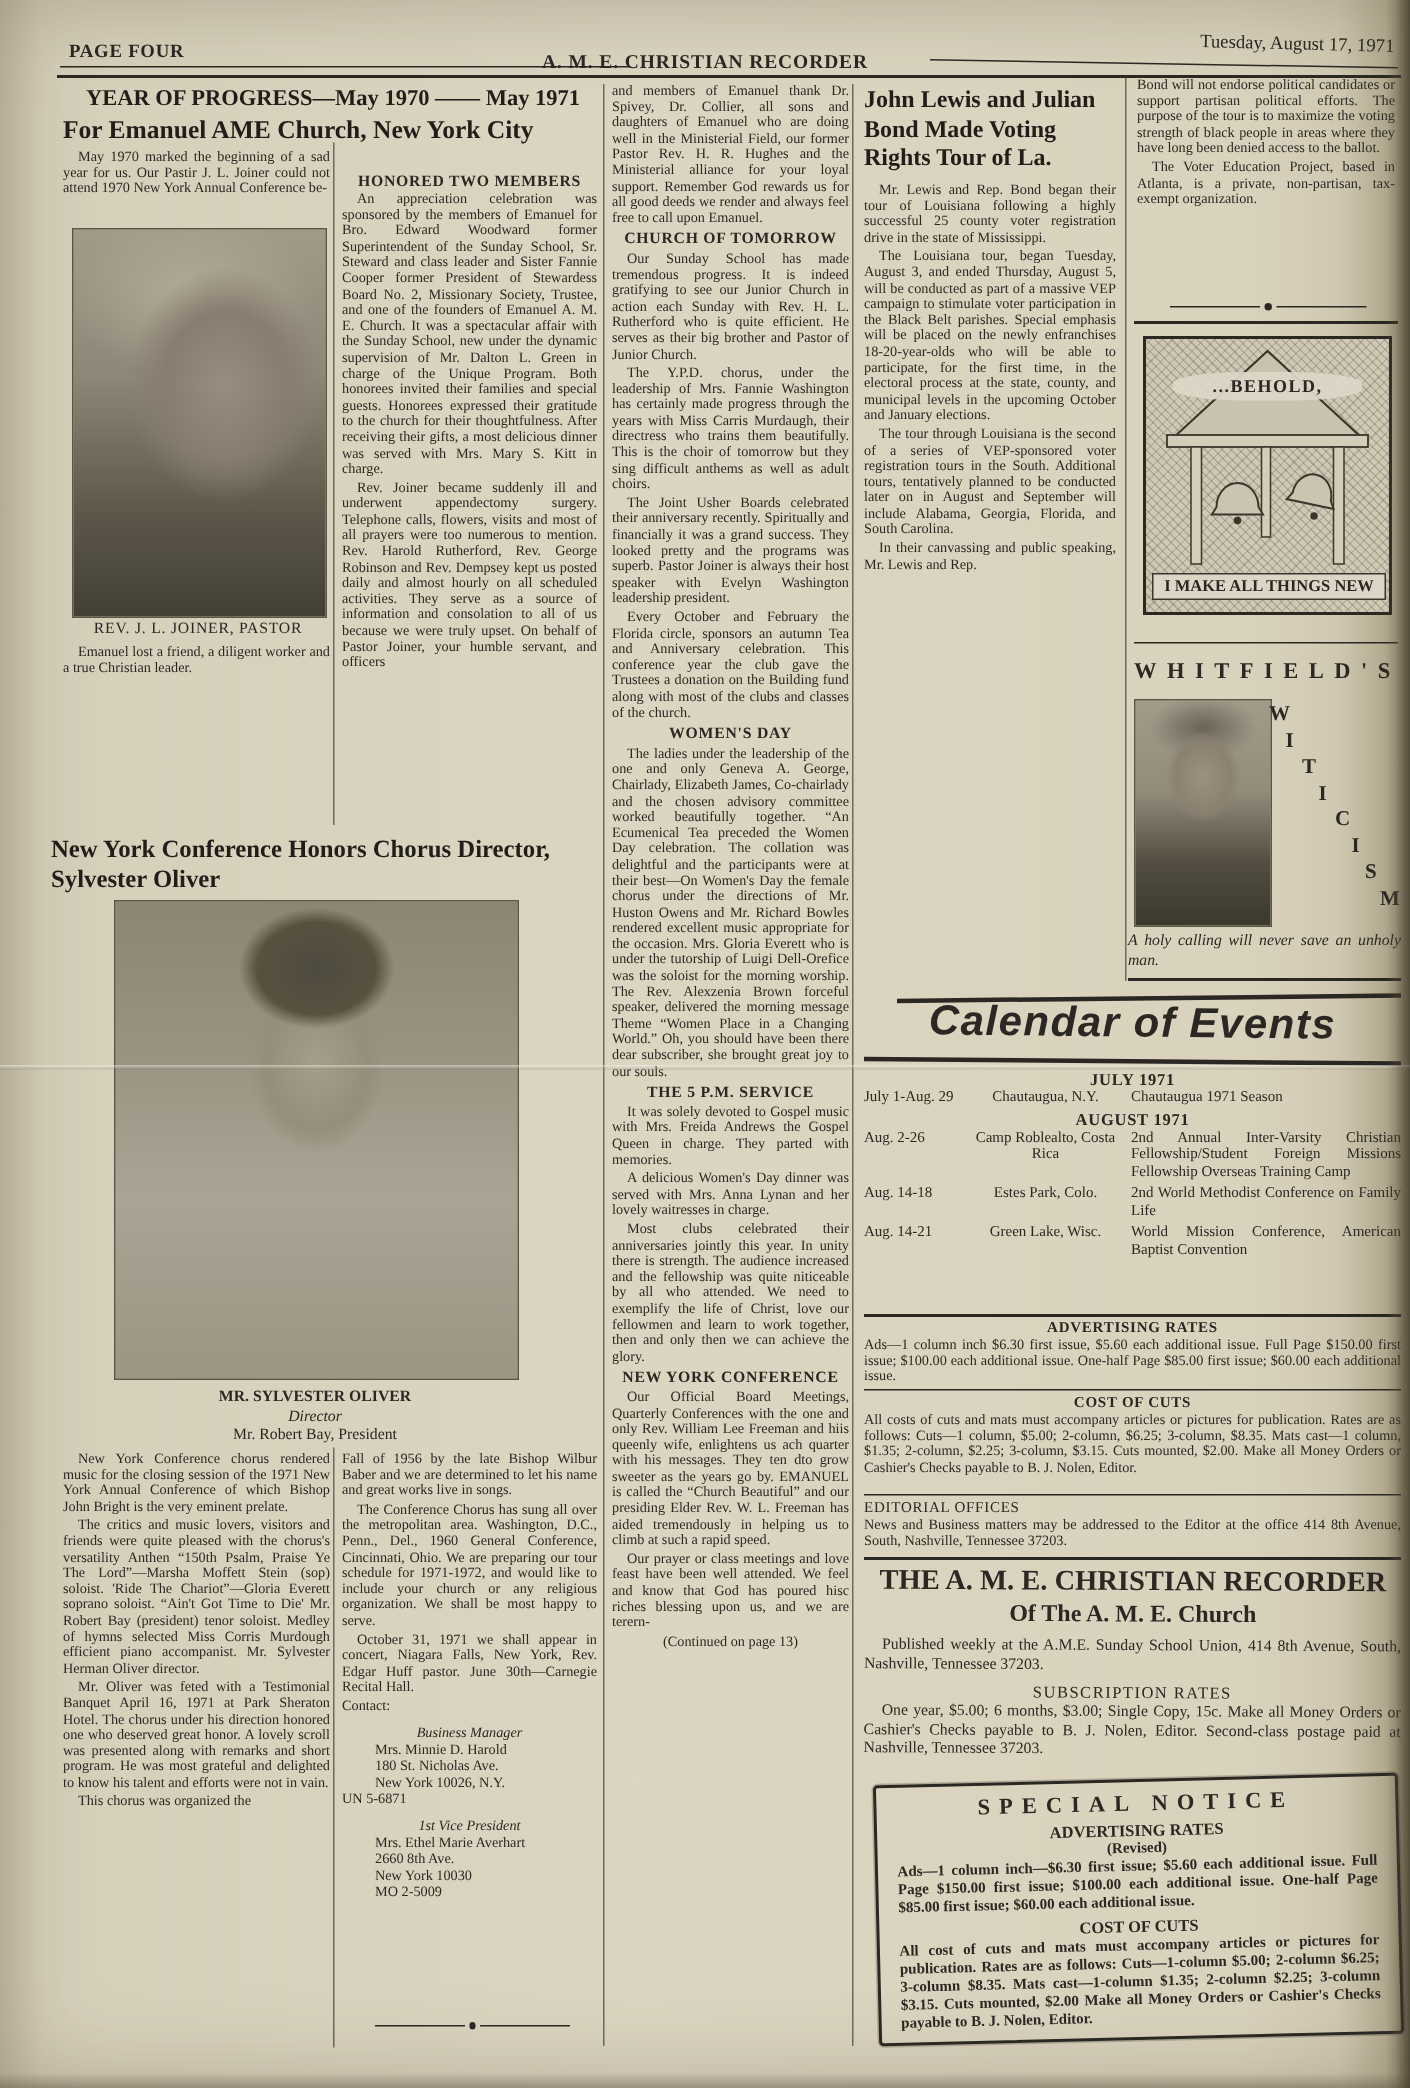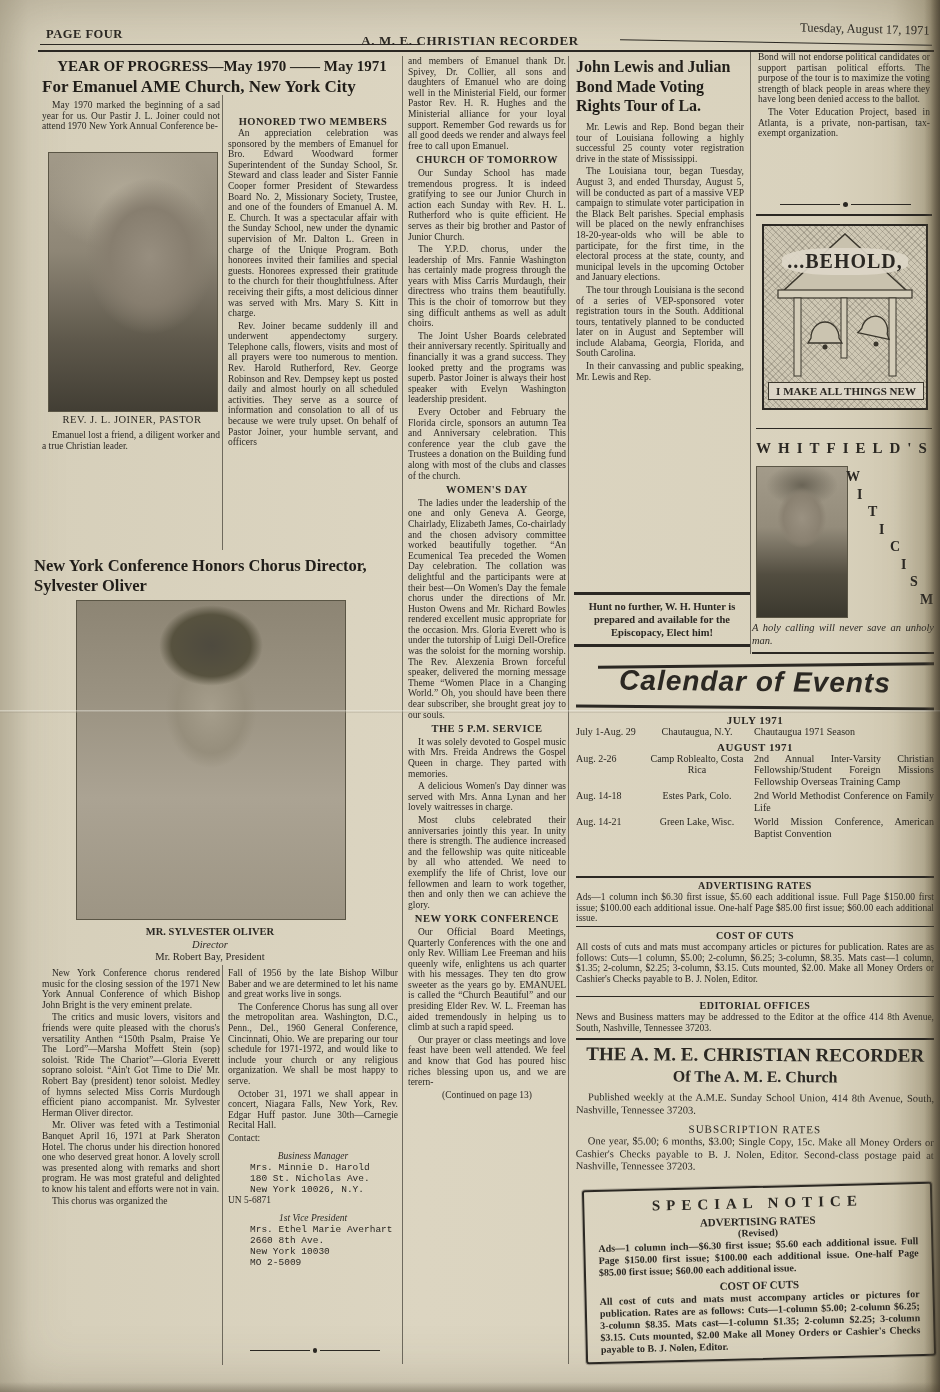--- a/index.html
+++ b/index.html
@@ -31,21 +31,21 @@
   .wit span:nth-child(6){margin-left:55px;}
   .wit span:nth-child(7){margin-left:64px;}
   .wit span:nth-child(8){margin-left:74px;}
   .cal-row{display:grid;grid-template-columns:64px 102px 1fr;column-gap:6px;font-size:10px;line-height:11.5px;margin-bottom:3px;}
   .cal-row .loc{text-align:center;}
   .cal-row .desc{text-align:justify;}
   .special-box{border:2.5px solid #2b2823;border-radius:3px;padding:7px 13px 6px;transform:rotate(-1.4deg);
     box-shadow:0 0 0 1px rgba(43,40,35,.25);}
   .contact-block{font-size:9.5px;line-height:11px;}
   .contact-block .ct{font-style:italic;text-align:center;margin-top:7px;}
-  .contact-block .cl{margin-left:22px;font-family:Liberation Mono, monospace;}
+  .contact-block .cl{margin-left:22px;}
 </style>
 </head>
 <body>
 
 <div class="page">
 
   <div class="abs" style="left:46px;top:27px;font-size:12.5px;font-weight:bold;letter-spacing:.5px;">PAGE FOUR</div>
   <div class="abs" style="left:0;top:33px;width:940px;text-align:center;font-size:13px;font-weight:bold;letter-spacing:.6px;">A. M. E. CHRISTIAN RECORDER</div>
   <div class="abs" style="right:10px;top:22px;font-size:12.5px;transform:rotate(1.4deg);">Tuesday, August 17, 1971</div>
   <div class="abs rule" style="left:40px;top:44px;width:380px;"></div>
@@ -105,23 +105,20 @@
     <div>Bond Made Voting</div>
     <div>Rights Tour of La.</div>
   </div>
   <div class="abs body-text" style="left:576px;top:122px;width:168px;height:462px;overflow:hidden;">
     <p class="para">Mr. Lewis and Rep. Bond began their tour of Louisiana following a highly successful 25 county voter registration drive in the state of Mississippi.</p>
     <p class="para">The Louisiana tour, began Tuesday, August 3, and ended Thursday, August 5, will be conducted as part of a massive VEP campaign to stimulate voter participation in the Black Belt parishes. Special emphasis will be placed on the newly enfranchises 18-20-year-olds who will be able to participate, for the first time, in the electoral process at the state, county, and municipal levels in the upcoming October and January elections.</p>
     <p class="para">The tour through Louisiana is the second of a series of VEP-sponsored voter registration tours in the South. Additional tours, tentatively planned to be conducted later on in August and September will include Alabama, Georgia, Florida, and South Carolina.</p>
     <p class="para">In their canvassing and public speaking, Mr. Lewis and Rep.</p>
   </div>
 
-  <div class="abs" style="left:574px;top:592px;width:172px;border-top:3px solid #2b2823;border-bottom:3px solid #2b2823;padding:5px 2px;font-weight:bold;font-size:10.5px;line-height:13px;text-align:center;">
-    <span>Hunt no further, W. H. Hunter is prepared and available for the Episcopacy, Elect him!</span>
-  </div>
 
   <div class="abs body-text" style="left:758px;top:52px;width:172px;">
     <p class="para noindent">Bond will not endorse political candidates or support partisan political efforts. The purpose of the tour is to maximize the voting strength of black people in areas where they have long been denied access to the ballot.</p>
     <p class="para">The Voter Education Project, based in Atlanta, is a private, non-partisan, tax-exempt organization.</p>
   </div>
   <div class="abs divider" style="left:770px;top:202px;width:150px;">
     <span class="dline"></span>
       <span class="ddot"></span>
       <span class="dline"></span>
   </div>
@@ -135,21 +132,21 @@
       <polygon points="81,8 18,66 144,66" fill="#c9c2ae" stroke="#3a362c" stroke-width="1.5"></polygon>
       <rect x="14" y="64" width="134" height="8" fill="#d4cdb9" stroke="#3a362c" stroke-width="1.2"></rect>
       <rect x="30" y="72" width="7" height="78" fill="#d4cdb9" stroke="#3a362c" stroke-width="1"></rect>
       <rect x="125" y="72" width="7" height="78" fill="#d4cdb9" stroke="#3a362c" stroke-width="1"></rect>
       <rect x="77" y="72" width="6" height="60" fill="#d4cdb9" stroke="#3a362c" stroke-width="1"></rect>
       <path d="M47 112 a14 16 0 0 1 28 0 l3 5 h-34 z" fill="#cbc4b0" stroke="#3a362c" stroke-width="1.3"></path>
       <circle cx="61" cy="121" r="2.5" fill="#3a362c"></circle>
       <path d="M96 105 a13 15 0 0 1 26 0 l3 5 h-32 z" fill="#cbc4b0" stroke="#3a362c" stroke-width="1.3" transform="rotate(12 109 112)"></path>
       <circle cx="112" cy="118" r="2.5" fill="#3a362c"></circle>
     </svg>
-    <div class="abs" style="left:18px;top:22px;width:126px;text-align:center;font-size:20px;font-weight:bold;letter-spacing:1px;background:rgba(221,215,200,.92);border-radius:40%;padding:2px 0;">...BEHOLD,</div>
+    <div class="abs" style="left:18px;top:22px;width:126px;text-align:center;font-size:12px;font-weight:bold;letter-spacing:1px;background:rgba(221,215,200,.92);border-radius:40%;padding:2px 0;">...BEHOLD,</div>
     <div class="abs" style="left:4px;bottom:8px;width:150px;text-align:center;font-size:11px;font-weight:bold;background:rgba(221,215,200,.95);border:1px solid #3a362c;padding:2px 2px;">I MAKE ALL THINGS NEW</div>
   </div>
 
   <div class="abs rule" style="left:756px;top:428px;width:176px;"></div>
   <div class="abs" style="left:756px;top:440px;width:176px;text-align:center;font-size:15px;font-weight:bold;letter-spacing:7px;">WHITFIELD'S</div>
   <div class="abs photo" style="left:756px;top:466px;width:90px;height:150px;background:
       radial-gradient(34px 42px at 50% 34%, #9a9181 0%, #8a8171 55%, rgba(0,0,0,0) 72%),
       radial-gradient(60px 35px at 50% 12%, #6a6456 0%, rgba(0,0,0,0) 60%),
       linear-gradient(180deg,#a39b8a 0%, #948c7b 40%, #524d40 72%, #3b382e 100%);"></div>
   <div class="abs wit" style="left:846px;top:468px;width:86px;">
@@ -239,21 +236,21 @@
     <div style="text-align:center;font-weight:bold;font-size:10px;letter-spacing:.5px;">ADVERTISING RATES</div>
     <div class="body-text" style="margin-top:1px;">Ads—1 column inch $6.30 first issue, $5.60 each additional issue. Full Page $150.00 first issue; $100.00 each additional issue. One-half Page $85.00 first issue; $60.00 each additional issue.</div>
   </div>
   <div class="abs rule" style="left:576px;top:926px;width:358px;"></div>
   <div class="abs" style="left:576px;top:930px;width:358px;">
     <div style="text-align:center;font-weight:bold;font-size:10px;letter-spacing:.5px;">COST OF CUTS</div>
     <div class="body-text" style="margin-top:1px;">All costs of cuts and mats must accompany articles or pictures for publication. Rates are as follows: Cuts—1 column, $5.00; 2-column, $6.25; 3-column, $8.35. Mats cast—1 column, $1.35; 2-column, $2.25; 3-column, $3.15. Cuts mounted, $2.00. Make all Money Orders or Cashier's Checks payable to B. J. Nolen, Editor.</div>
   </div>
   <div class="abs rule" style="left:576px;top:996px;width:358px;"></div>
   <div class="abs" style="left:576px;top:1000px;width:358px;">
-    <div style="text-align:center;font-weight:bold;font-size:10px;letter-spacing:.5px;">EDITORIAL OFFICES</div>
+    <div style="font-weight:normal;font-size:10px;letter-spacing:.5px;">EDITORIAL OFFICES</div>
     <div class="body-text" style="margin-top:1px;">News and Business matters may be addressed to the Editor at the office 414 8th Avenue, South, Nashville, Tennessee 37203.</div>
   </div>
   <div class="abs rule" style="left:576px;top:1038px;width:358px;height:1.5px;"></div>
 
   <div class="abs" style="left:576px;top:1044px;width:358px;transform:rotate(.3deg);">
     <div style="text-align:center;font-weight:bold;font-size:19px;">THE A. M. E. CHRISTIAN RECORDER</div>
     <div style="text-align:center;font-weight:bold;font-size:16px;margin-top:2px;">Of The A. M. E. Church</div>
     <div class="body-text" style="font-size:10.5px;line-height:12.5px;margin-top:6px;text-indent:12px;">Published weekly at the A.M.E. Sunday School Union, 414 8th Avenue, South, Nashville, Tennessee 37203.</div>
     <div style="text-align:center;font-size:11px;letter-spacing:1px;margin-top:6px;">SUBSCRIPTION RATES</div>
     <div class="body-text" style="font-size:10.5px;line-height:12.5px;margin-top:1px;text-indent:12px;">One year, $5.00; 6 months, $3.00; Single Copy, 15c. Make all Money Orders or Cashier's Checks payable to B. J. Nolen, Editor. Second-class postage paid at Nashville, Tennessee 37203.</div>

